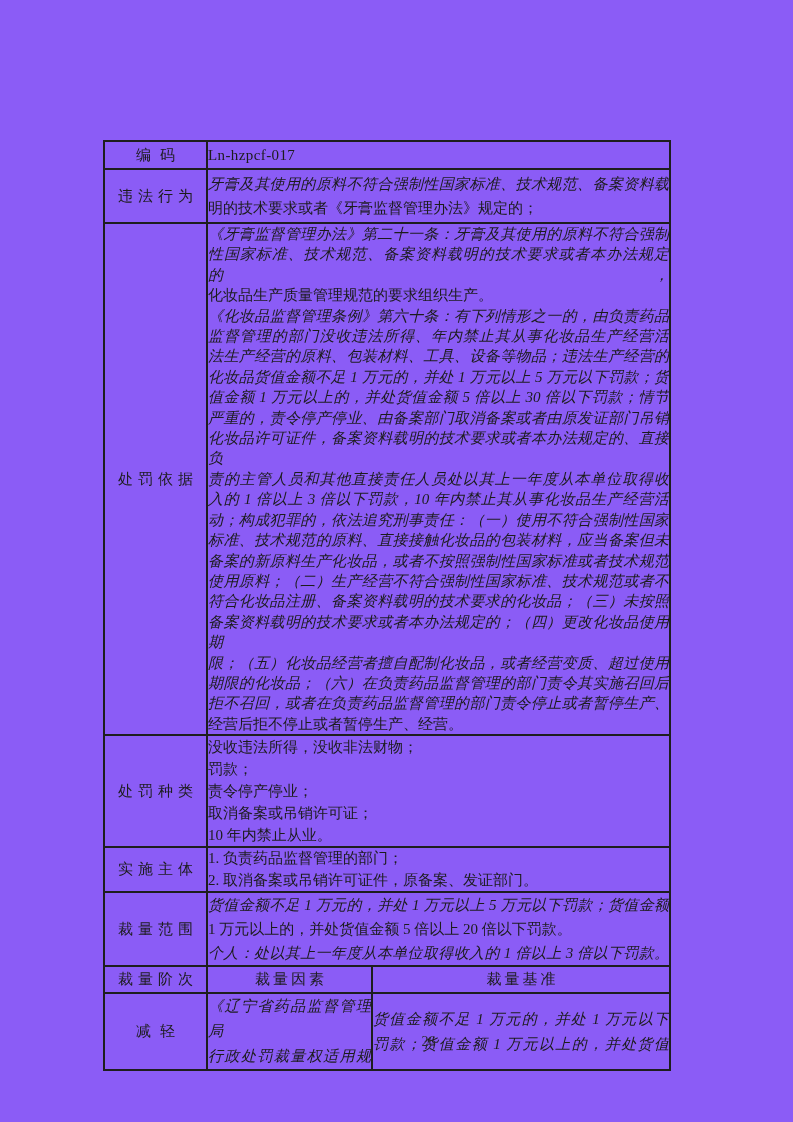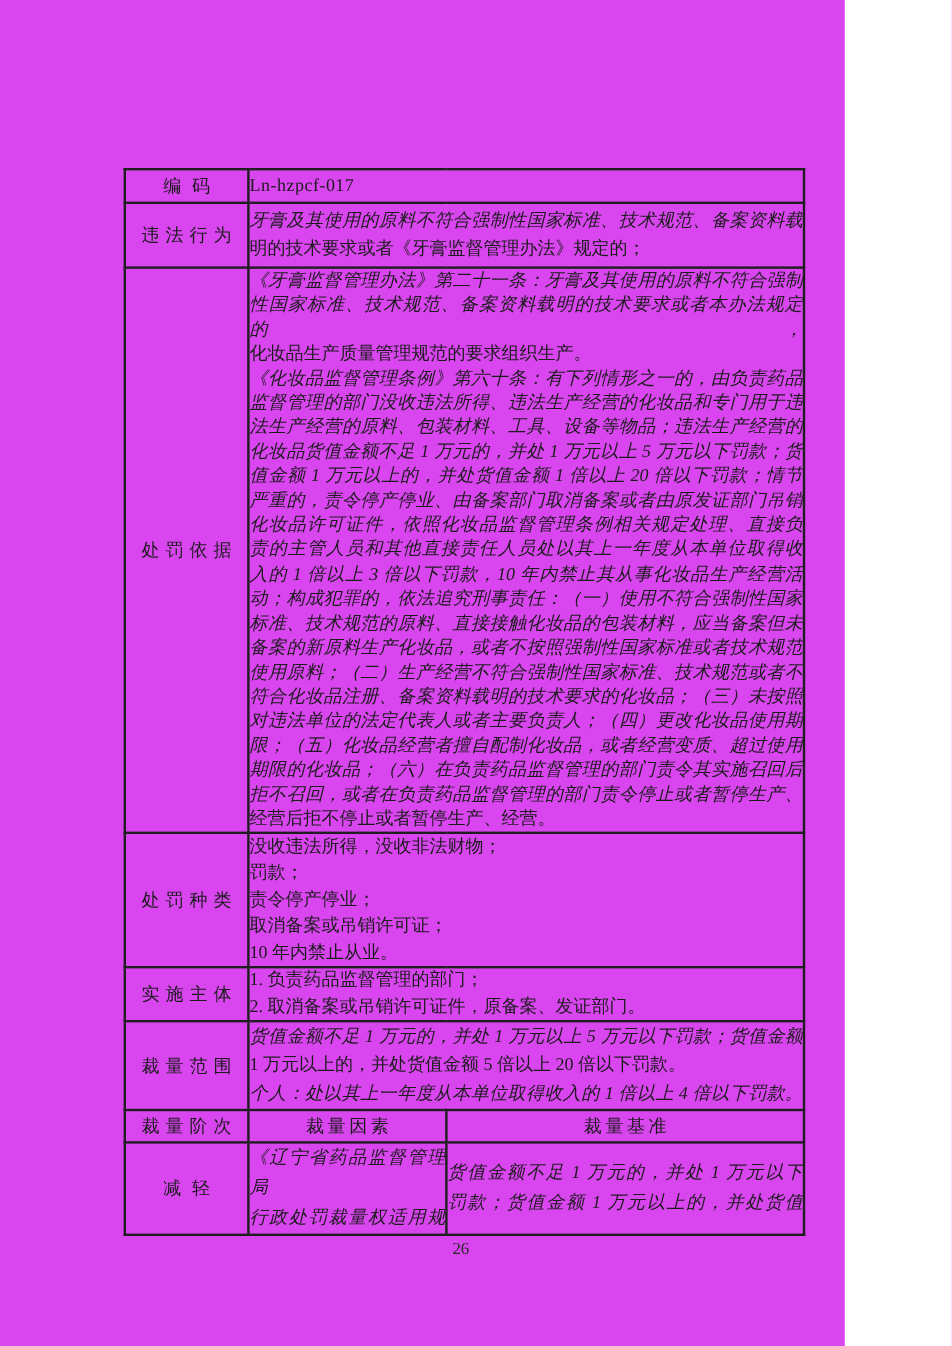--- a/index.html
+++ b/index.html
@@ -1,19 +1,19 @@
 <!DOCTYPE html>
 <html><head>
 <meta charset="utf-8">
 <style>
   html,body{margin:0;padding:0;background:#ffffff;}
   .page{
     position:relative;
-    width:704px;height:1122px;
-    background:#d946ef;
+    width:793px;height:1122px;
+    background:#8b5cf6;
     font-family:"Liberation Serif","DejaVu Serif",serif;
     color:#1c1c1c;
     overflow:hidden;
   }
   table.reg{
     position:absolute;left:103px;top:140px;
     width:566px;
     border-collapse:collapse;
     table-layout:fixed;
   }
@@ -100,34 +100,34 @@
           </td>
     </tr>
 
     <tr style="height:450px">
       <td class="lbl">处罚依据</td>
       <td class="content lh20 vtop" colspan="2">
             <div class="line j">《牙膏监督管理办法》第二十一条：牙膏及其使用的原料不符合强制</div>
             <div class="line j">性国家标准、技术规范、备案资料载明的技术要求或者本办法规定的，</div>
             <div class="line">化妆品生产质量管理规范的要求组织生产。</div>
             <div class="line j">《化妆品监督管理条例》第六十条：有下列情形之一的，由负责药品</div>
-            <div class="line j">监督管理的部门没收违法所得、违法生产经营的化妆品和专门用于违</div>
+            <div class="line j">监督管理的部门没收违法所得、年内禁止其从事化妆品生产经营活</div>
             <div class="line j">法生产经营的原料、包装材料、工具、设备等物品；违法生产经营的</div>
             <div class="line j">化妆品货值金额不足 1 万元的，并处 1 万元以上 5 万元以下罚款；货</div>
-            <div class="line j">值金额 1 万元以上的，并处货值金额 1 倍以上 20 倍以下罚款；情节</div>
+            <div class="line j">值金额 1 万元以上的，并处货值金额 5 倍以上 30 倍以下罚款；情节</div>
             <div class="line j">严重的，责令停产停业、由备案部门取消备案或者由原发证部门吊销</div>
-            <div class="line j">化妆品许可证件，依照化妆品监督管理条例相关规定处理、直接负</div>
+            <div class="line j">化妆品许可证件，备案资料载明的技术要求或者本办法规定的、直接负</div>
             <div class="line j">责的主管人员和其他直接责任人员处以其上一年度从本单位取得收</div>
             <div class="line j">入的 1 倍以上 3 倍以下罚款，10 年内禁止其从事化妆品生产经营活</div>
             <div class="line j">动；构成犯罪的，依法追究刑事责任：（一）使用不符合强制性国家</div>
             <div class="line j">标准、技术规范的原料、直接接触化妆品的包装材料，应当备案但未</div>
             <div class="line j">备案的新原料生产化妆品，或者不按照强制性国家标准或者技术规范</div>
             <div class="line j">使用原料；（二）生产经营不符合强制性国家标准、技术规范或者不</div>
             <div class="line j">符合化妆品注册、备案资料载明的技术要求的化妆品；（三）未按照</div>
-            <div class="line j">对违法单位的法定代表人或者主要负责人；（四）更改化妆品使用期</div>
+            <div class="line j">备案资料载明的技术要求或者本办法规定的；（四）更改化妆品使用期</div>
             <div class="line j">限；（五）化妆品经营者擅自配制化妆品，或者经营变质、超过使用</div>
             <div class="line j">期限的化妆品；（六）在负责药品监督管理的部门责令其实施召回后</div>
             <div class="line j">拒不召回，或者在负责药品监督管理的部门责令停止或者暂停生产、</div>
             <div class="line">经营后拒不停止或者暂停生产、经营。</div>
           </td>
     </tr>
 
     <tr style="height:110px">
       <td class="lbl">处罚种类</td>
       <td class="content lh22" colspan="2">
@@ -145,21 +145,21 @@
             <div class="line">1. 负责药品监督管理的部门；</div>
             <div class="line">2. 取消备案或吊销许可证件，原备案、发证部门。</div>
           </td>
     </tr>
 
     <tr style="height:72px">
       <td class="lbl">裁量范围</td>
       <td class="content lh24" colspan="2">
             <div class="line j">货值金额不足 1 万元的，并处 1 万元以上 5 万元以下罚款；货值金额</div>
             <div class="line">1 万元以上的，并处货值金额 5 倍以上 20 倍以下罚款。</div>
-            <div class="line j">个人：处以其上一年度从本单位取得收入的 1 倍以上 4 倍以下罚款。</div>
+            <div class="line j">个人：处以其上一年度从本单位取得收入的 1 倍以上 3 倍以下罚款。</div>
           </td>
     </tr>
 
     <tr style="height:27px">
       <td class="lbl">裁量阶次</td>
       <td class="hdr">裁量因素</td>
       <td class="hdr">裁量基准</td>
     </tr>
 
     <tr style="height:52px">

